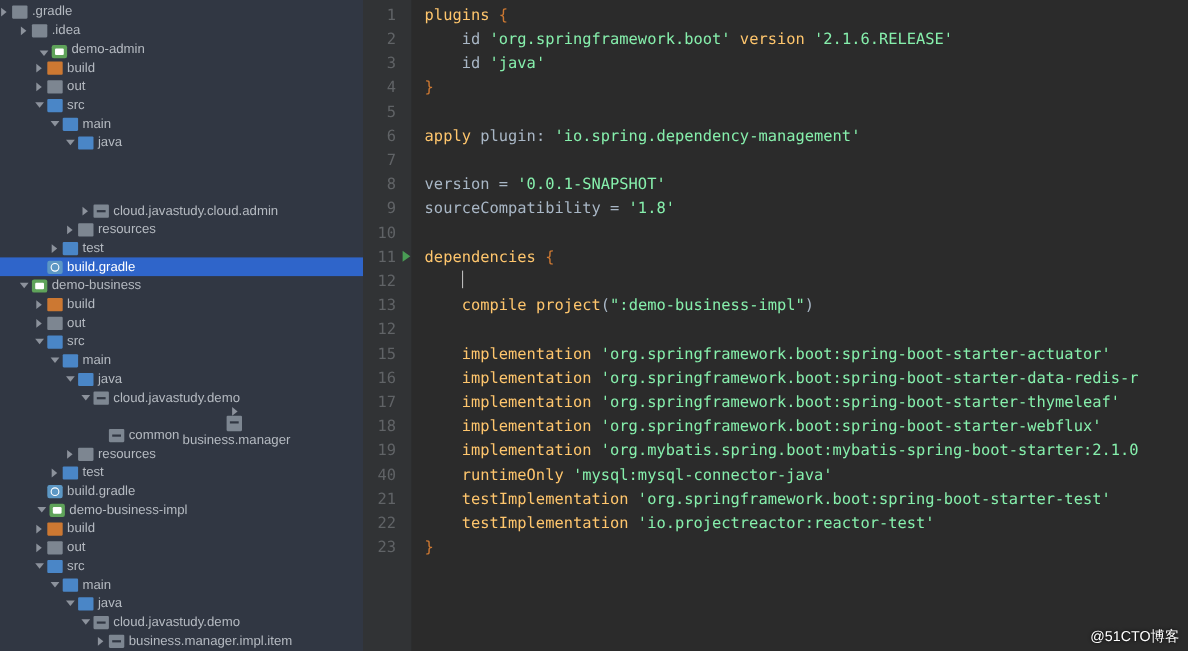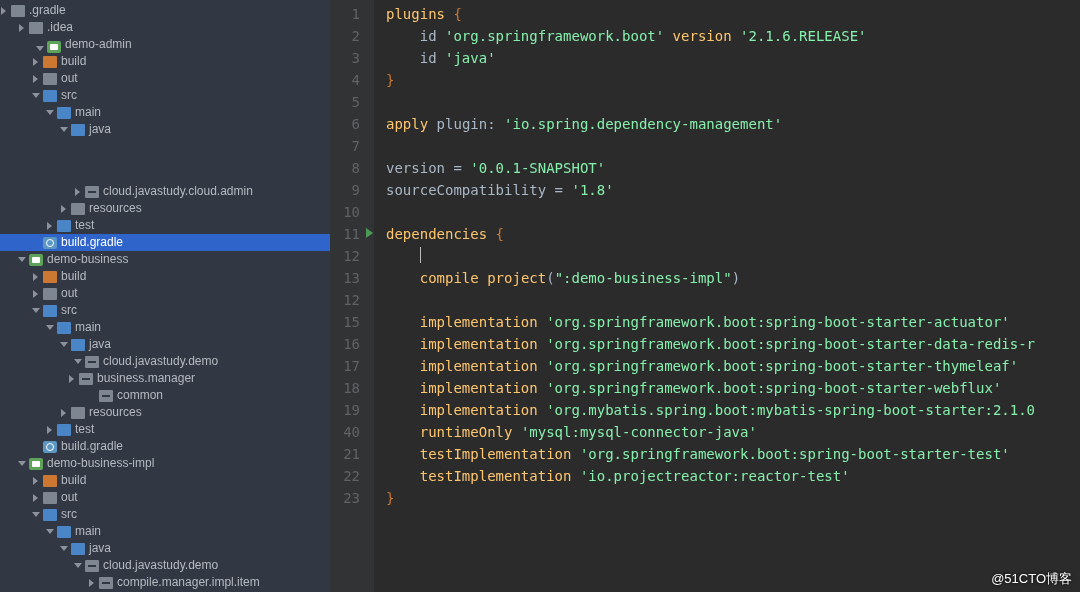--- a/index.html
+++ b/index.html
@@ -254,21 +254,21 @@
       <div class="node" style="padding-left: 60px;">
         <span class="arrow open"></span>
         <span class="ico folder-src"></span>
         <span class="label">java</span>
       </div>
       <div class="node" style="padding-left: 74px;">
         <span class="arrow open"></span>
         <span class="ico pkg"></span>
         <span class="label">cloud.javastudy.demo</span>
       </div>
-      <div class="node" style="padding-left: 68px;">
+      <div class="node" style="padding-left: 100px; flex-direction: column;">
         <span class="arrow closed"></span>
         <span class="ico pkg"></span>
         <span class="label">business.manager</span>
       </div>
       <div class="node" style="padding-left: 88px;">
         <span class="arrow none"></span>
         <span class="ico pkg"></span>
         <span class="label">common</span>
       </div>
       <div class="node" style="padding-left: 60px;">
@@ -279,21 +279,21 @@
       <div class="node" style="padding-left: 46px;">
         <span class="arrow closed"></span>
         <span class="ico folder-src"></span>
         <span class="label">test</span>
       </div>
       <div class="node" style="padding-left: 32px;">
         <span class="arrow none"></span>
         <span class="ico gradle"></span>
         <span class="label">build.gradle</span>
       </div>
-      <div class="node" style="padding-left: 18px;">
+      <div class="node" style="padding-left: 34px;">
         <span class="arrow open"></span>
         <span class="ico module"></span>
         <span class="label">demo-business-impl</span>
       </div>
       <div class="node" style="padding-left: 32px;">
         <span class="arrow closed"></span>
         <span class="ico folder-out"></span>
         <span class="label">build</span>
       </div>
       <div class="node" style="padding-left: 32px;">
@@ -317,21 +317,21 @@
         <span class="label">java</span>
       </div>
       <div class="node" style="padding-left: 74px;">
         <span class="arrow open"></span>
         <span class="ico pkg"></span>
         <span class="label">cloud.javastudy.demo</span>
       </div>
       <div class="node" style="padding-left: 88px;">
         <span class="arrow closed"></span>
         <span class="ico pkg"></span>
-        <span class="label">compile.manager.impl.item</span>
+        <span class="label">business.manager.impl.item</span>
       </div>
       <div class="node" style="padding-left: 88px;">
         <span class="arrow closed"></span>
         <span class="ico pkg"></span>
         <span class="label">dao.item</span>
       </div>
     </div>
 </div>
 
 <div class="editor">

